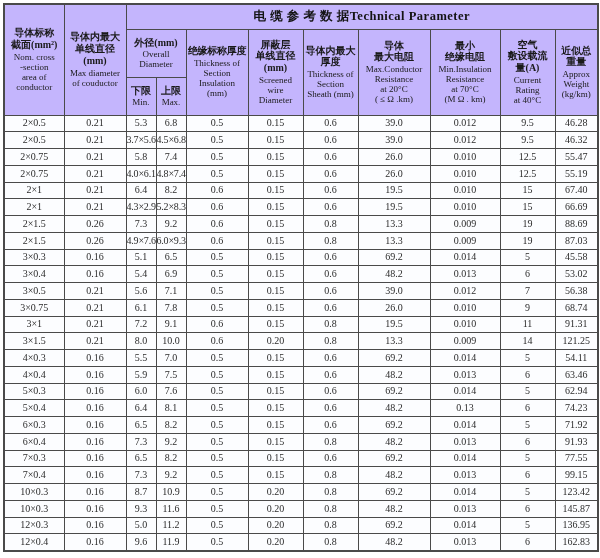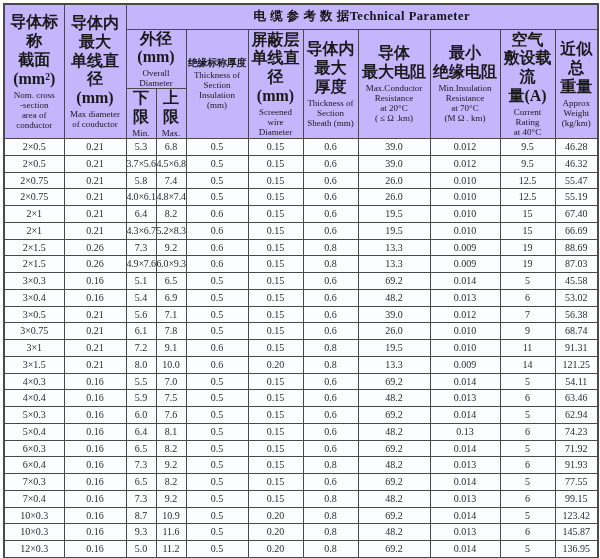--- a/index.html
+++ b/index.html
@@ -34,21 +34,21 @@
   .hdr-sub-row { height: 38px; }
   .title-cell {
     font-size: 12.5px;
     font-weight: bold;
     color: #141414;
     letter-spacing: 0.5px;
     padding-left: 80px;
   }
   .zh {
     display: block;
-    font-size: 16px;
+    font-size: 10px;
     font-weight: bold;
     color: #1a1a1a;
     white-space: pre-line;
     line-height: 1.18;
   }
   .zh.tight { font-size: 10px; letter-spacing: -0.3px; }
   .en {
     display: block;
     font-size: 9px;
     font-weight: normal;
@@ -235,21 +235,21 @@
         <td>0.15</td>
         <td>0.6</td>
         <td>19.5</td>
         <td>0.010</td>
         <td>15</td>
         <td>67.40</td>
       </tr>
       <tr>
         <td>2×1</td>
         <td>0.21</td>
-        <td class="dims">4.3×6.7</td>
+        <td class="dims">4.3×2.9</td>
         <td class="dims">5.2×8.3</td>
         <td>0.6</td>
         <td>0.15</td>
         <td>0.6</td>
         <td>19.5</td>
         <td>0.010</td>
         <td>15</td>
         <td>66.69</td>
       </tr>
       <tr>

